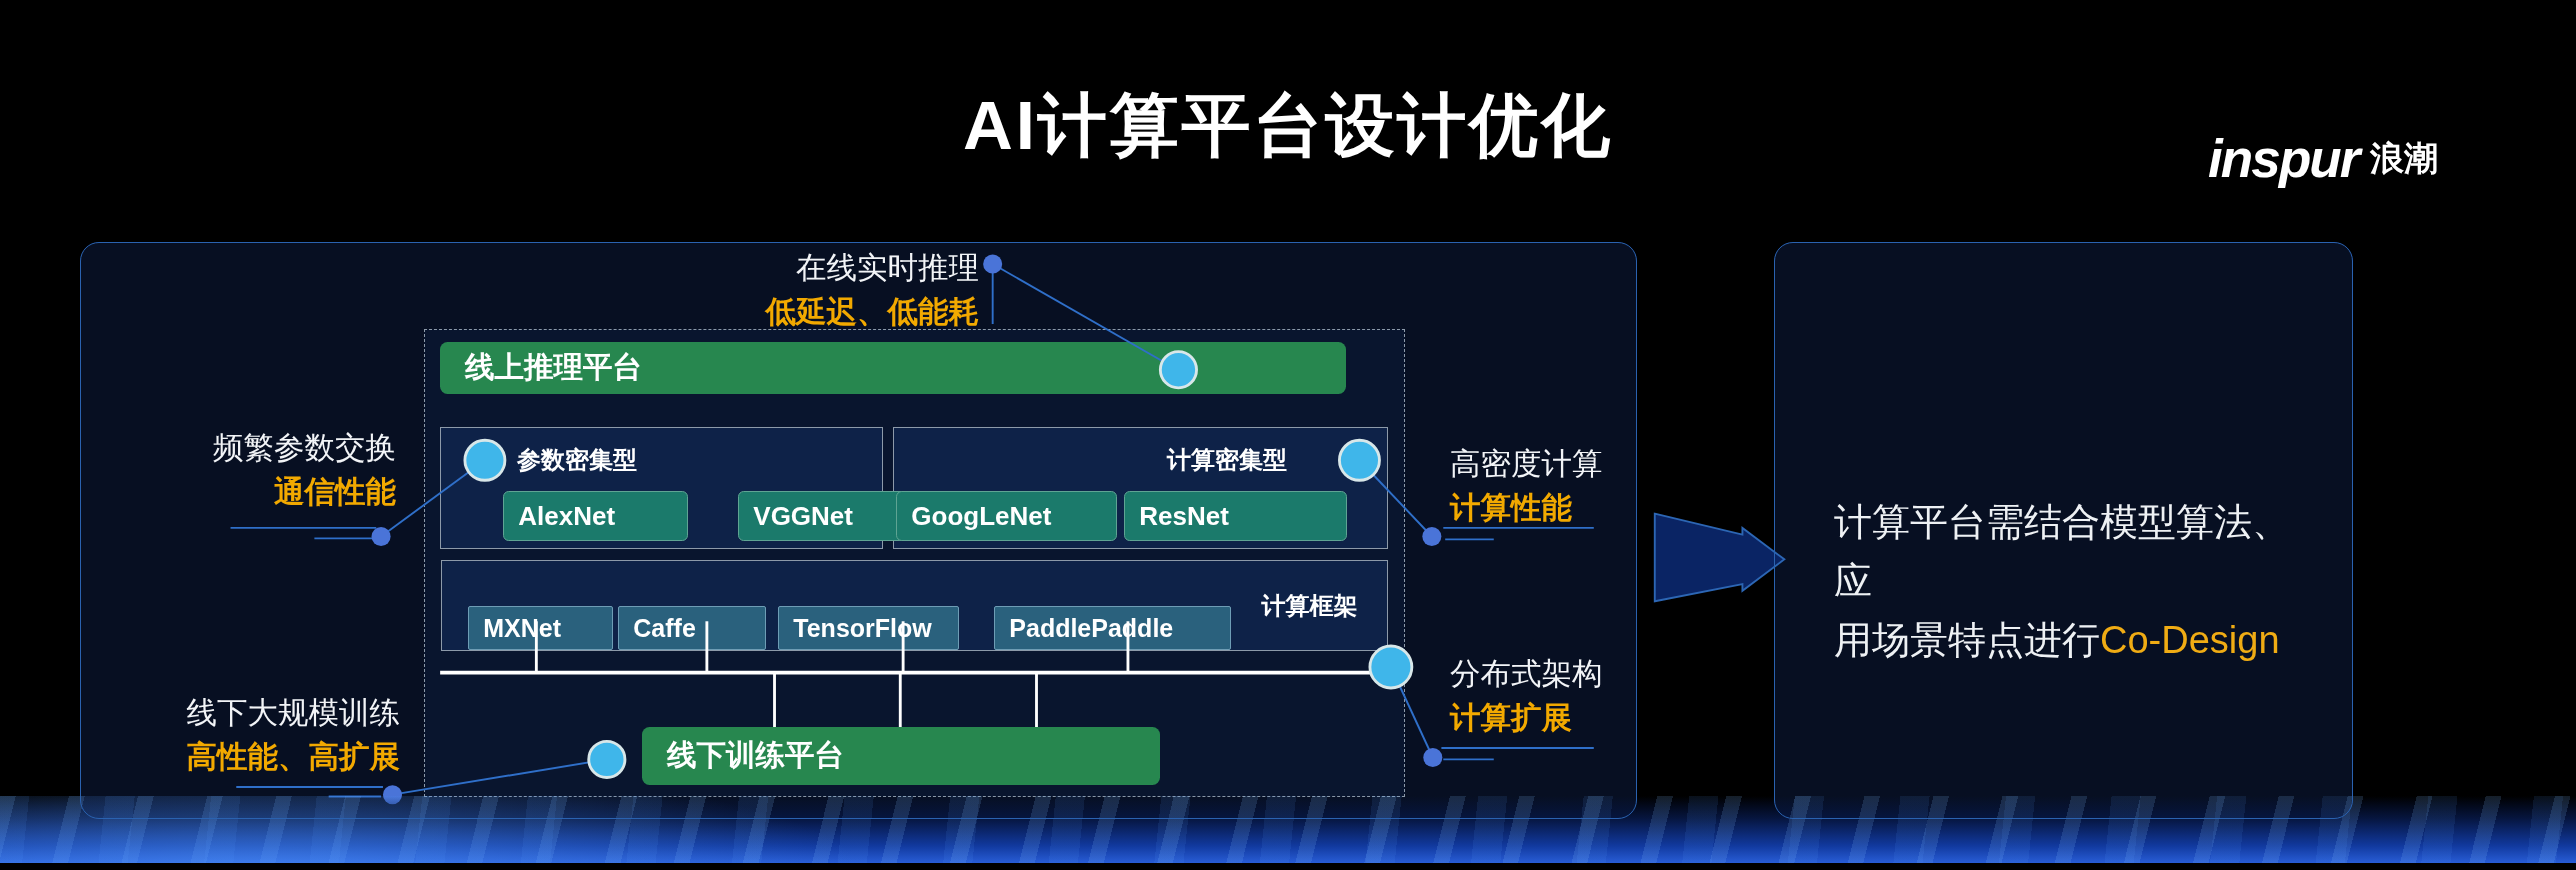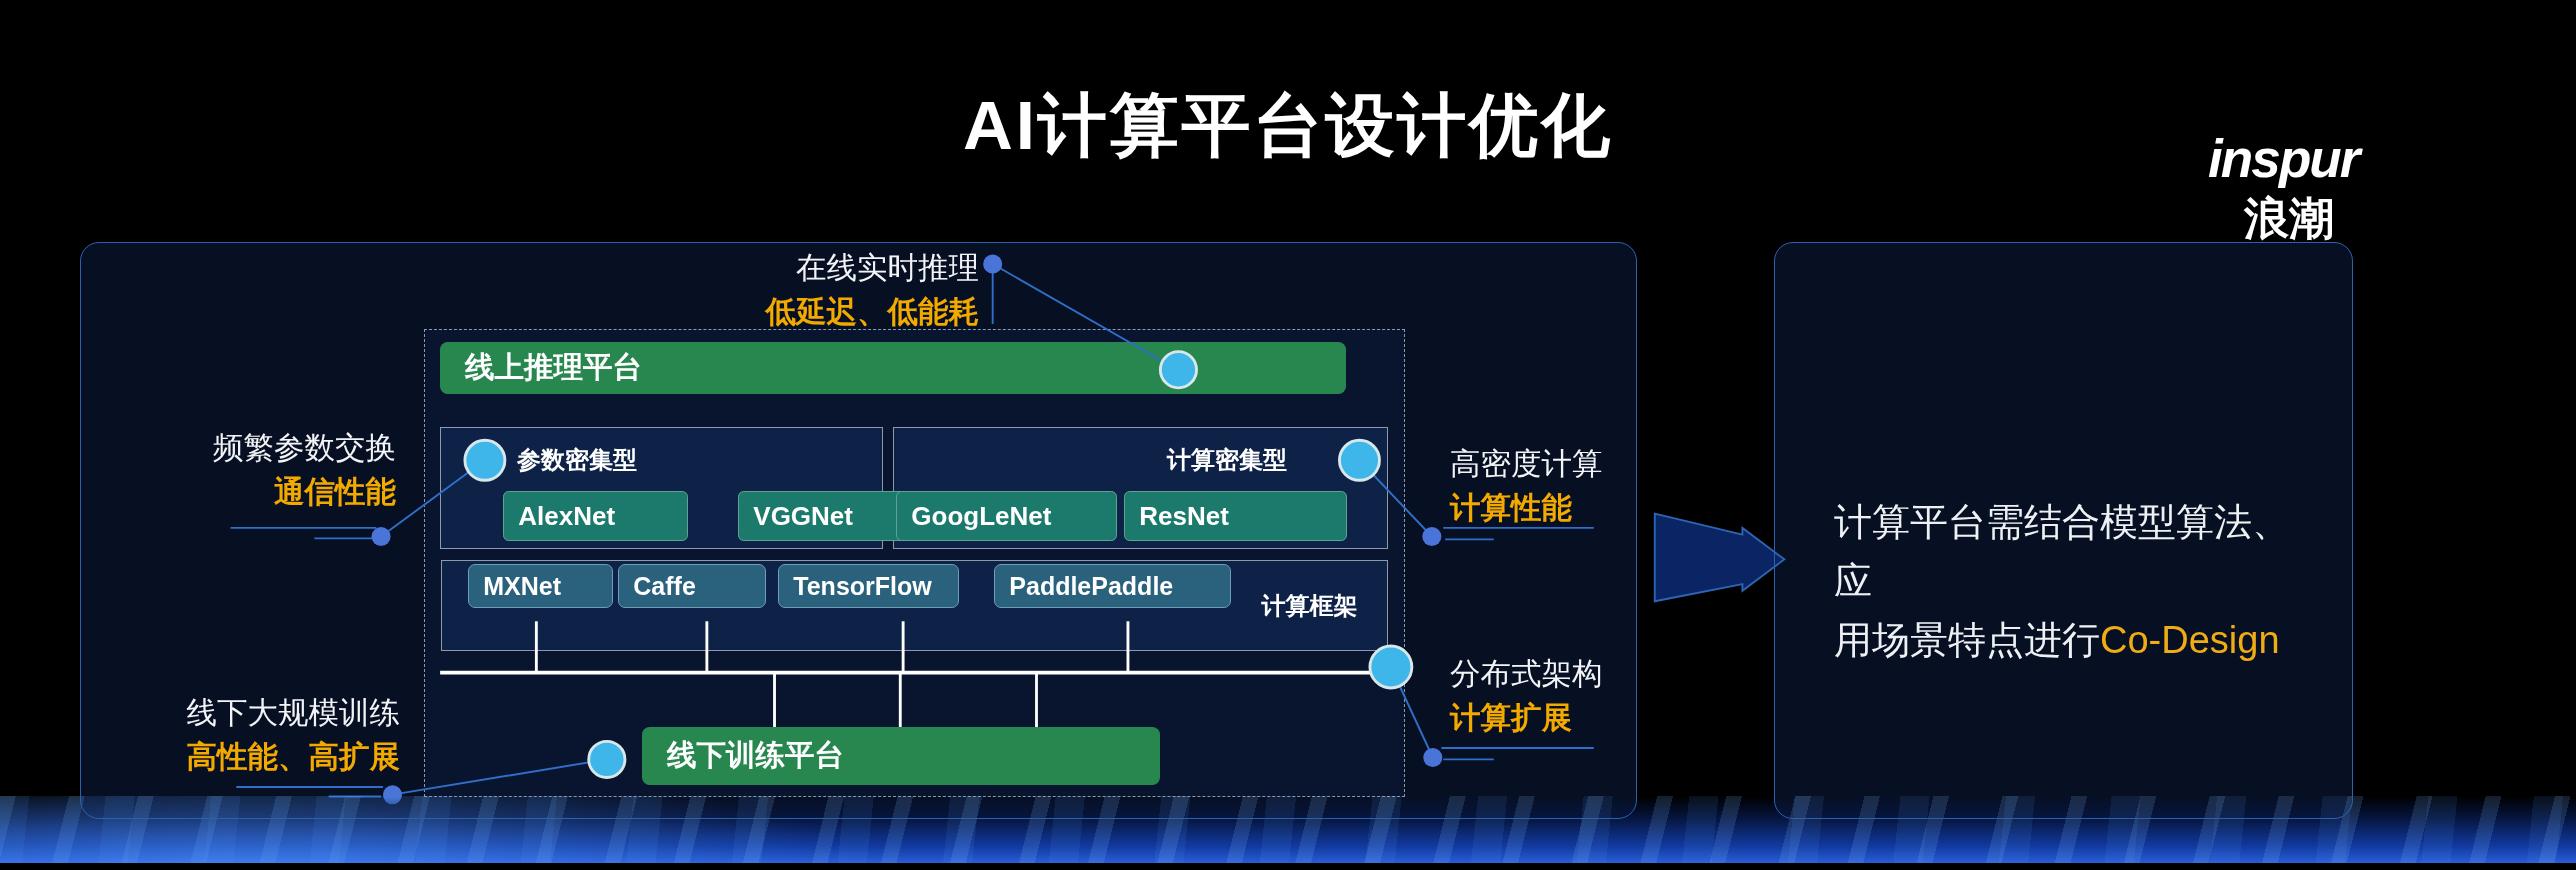--- a/index.html
+++ b/index.html
@@ -2,23 +2,23 @@
 <html><head>
 <meta charset="utf-8">
 <style>
   html,body{margin:0;padding:0;background:#000;}
   .slide{position:relative;width:2576px;height:871px;background:#000;overflow:hidden;
          font-family:"Liberation Sans","DejaVu Sans",sans-serif;color:#fff;}
 
   
   .title{position:absolute;left:0;top:80px;width:100%;text-align:center;
          font-size:69px;font-weight:800;letter-spacing:2.9px;color:#fff;}
-  .logo{position:absolute;left:2208px;top:128px;display:flex;align-items:center;color:#fff;flex-direction:column;}
+  .logo{position:absolute;left:2208px;top:128px;display:flex;align-items:center;color:#fff;}
   .logo .latin{font-size:53px;font-weight:800;font-style:italic;letter-spacing:-1.9px;}
-  .logo .cjk{font-size:45px;font-weight:800;margin-left:11.4px;font-family:Liberation Mono, monospace;}
+  .logo .cjk{font-size:34px;font-weight:800;margin-left:11.4px;font-family:Liberation Mono, monospace;}
 
   
   .panel-bg,.panel-frame{position:absolute;border-radius:19px;box-sizing:border-box;}
   .panel-bg{background:#070f22;z-index:1;}
   .panel-frame{border:1.9px solid #2a62b0;background:transparent;z-index:6;pointer-events:none;}
   .lpanel{left:80px;top:242px;width:1557px;height:577px;}
   .rpanel{left:1774px;top:242px;width:579px;height:577px;}
 
   
   .wave{position:absolute;left:0;top:796px;width:2576px;height:69px;z-index:5;pointer-events:none;
@@ -38,23 +38,23 @@
   .gbar.top{left:440px;top:342px;width:906px;height:52px;}
   .gbar.bottom{left:642px;top:727px;width:518px;height:58px;}
   .subbox{position:absolute;z-index:3;background:#0e2248;border:1px solid #8d9aa9;box-sizing:border-box;}
   .subbox.left{left:440px;top:427px;width:443px;height:122px;}
   .subbox.right{left:893px;top:427px;width:495px;height:122px;}
   .subbox.frame{left:441px;top:560px;width:947px;height:91px;}
   .grouplabel{position:absolute;z-index:4;font-size:24px;font-weight:700;color:#fff;}
   .modelbox{position:absolute;z-index:4;background:#1b7a6b;border:1.4px solid #5fa493;border-radius:5.7px;
             display:flex;align-items:center;padding-left:14.3px;box-sizing:border-box;
             font-size:26px;font-weight:700;color:#fff;height:50px;top:491px;}
-  .fwbox{position:absolute;z-index:4;background:#2a617d;border:1.4px solid #6e9db5;border-radius:7px;
+  .fwbox{position:absolute;z-index:4;background:#2a617d;border:1.4px solid #6e9db5;border-radius:2px;
          display:flex;align-items:center;padding-left:14.3px;box-sizing:border-box;
-         font-size:25px;font-weight:700;color:#fff;height:44px;top:564px;}
+         font-size:25px;font-weight:700;color:#fff;height:44px;top:606px;}
 
   
   .callout{position:absolute;z-index:4;font-size:30.5px;line-height:42px;}
   .callout .l1{color:#f2f4f7;}
   .callout .l2{color:#f2a900;font-weight:700;margin-top:1.9px;}
   .callout.right-align{text-align:right;}
   .callout.left-align{text-align:left;}
 
   
   .conclusion{position:absolute;left:1834px;top:493px;width:481px;z-index:4;

